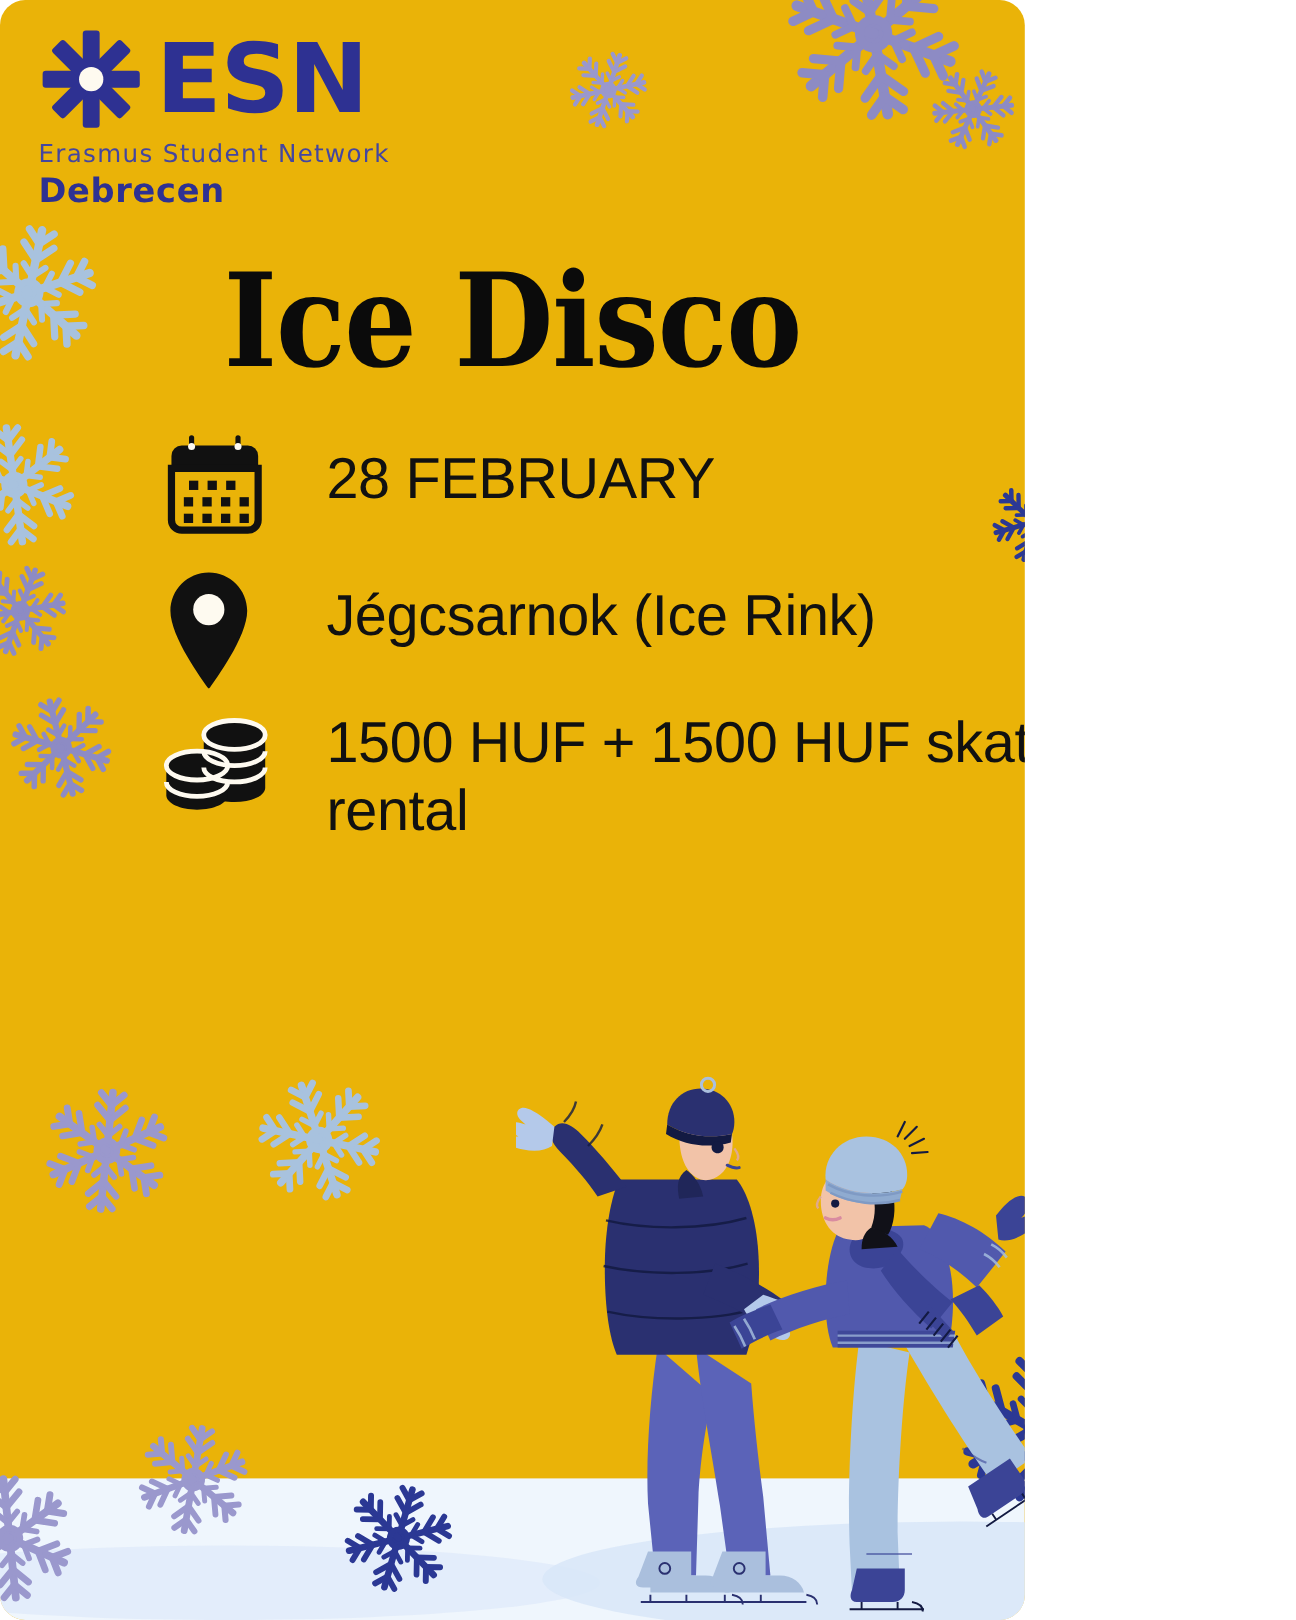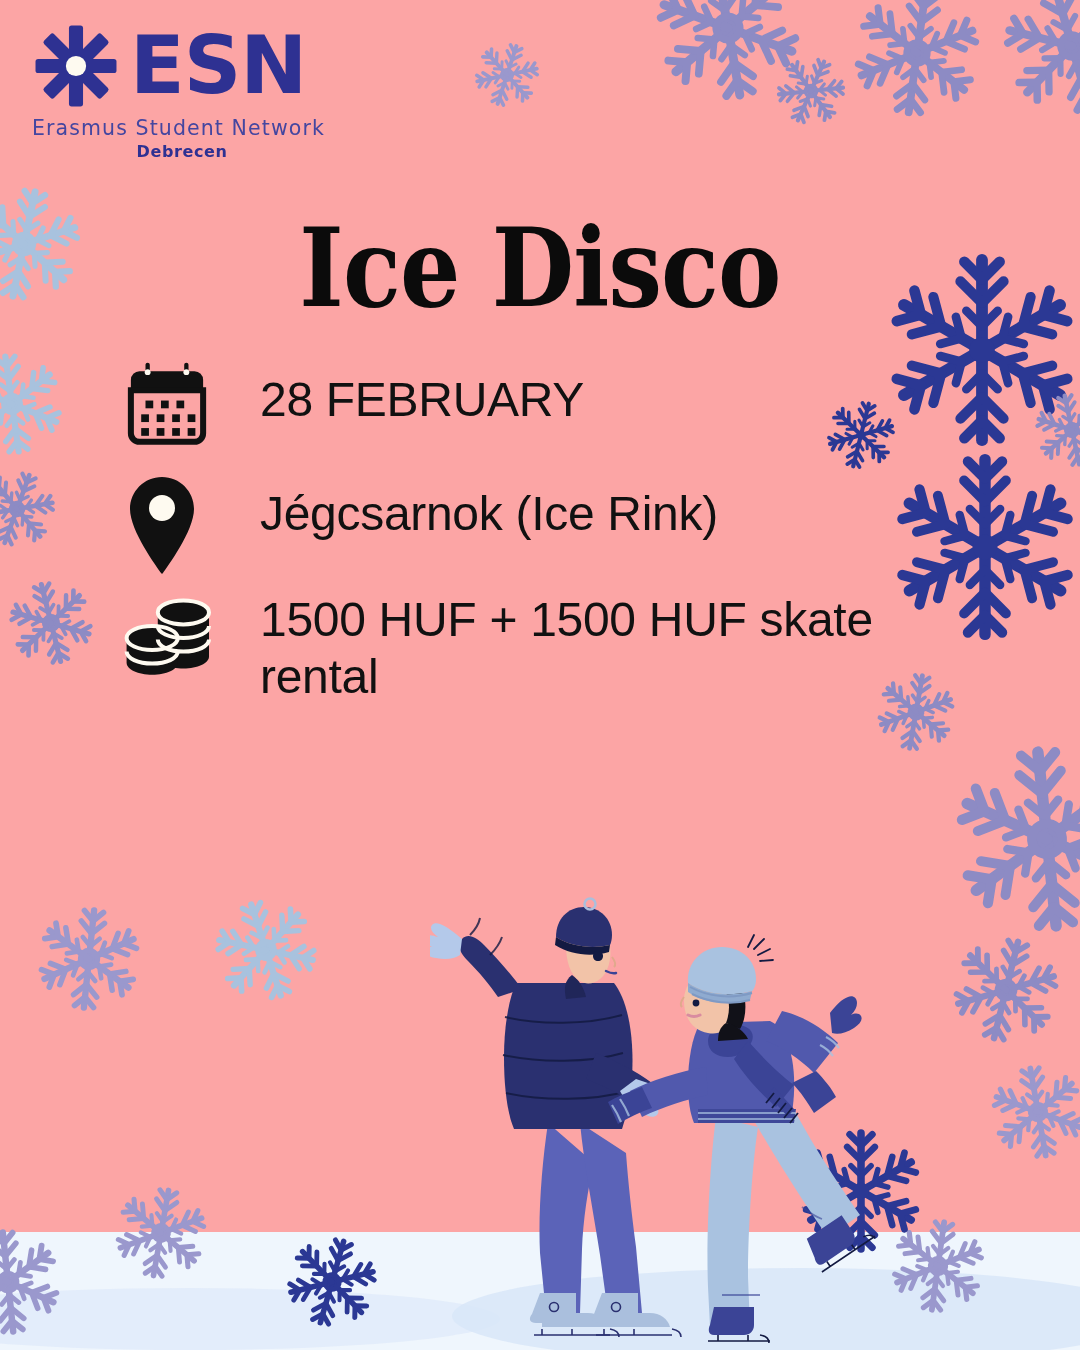--- a/index.html
+++ b/index.html
@@ -2,25 +2,26 @@
 <html><head>
 <meta charset="utf-8">
 <style>
   html, body {
     margin: 0;
     padding: 0;
     background: #ffffff;
   }
   #poster {
     position: relative;
-    width: 1080px;
+    width: 854px;
     height: 1350px;
     overflow: hidden;
-    background: #fca5a5;
+    background: #eab308;
     font-family: "Liberation Sans", sans-serif;
+    border-radius: 21px;
   }
 
   
   #snow-layer {
     position: absolute;
     inset: 0;
     pointer-events: none;
   }
   .flake {
     position: absolute;
@@ -84,24 +85,24 @@
     font-size: 20.5px;
     letter-spacing: 1.1px;
     color: #4446a0;
     text-align: left;
     margin-top: 6px;
     white-space: nowrap;
   }
   #esn-city {
     font-family: "DejaVu Sans", sans-serif;
     font-weight: bold;
-    font-size: 16px;
+    font-size: 28px;
     letter-spacing: .6px;
     color: #2e3192;
-    text-align: center;
+    text-align: left;
     margin-top: 2px;
   }
 
   
   #poster-title {
     position: absolute;
     left: 0;
     right: 0;
     top: 214px;
     text-align: center;
@@ -110,21 +111,21 @@
     font-size: 108px;
     line-height: 1;
     letter-spacing: -1px;
     color: #0b0b0b;
     transform: scaleX(.88);
   }
 
   
   #info-list {
     position: absolute;
-    left: 124px;
+    left: 136px;
     top: 358px;
     width: 830px;
   }
   .info-row {
     display: flex;
     align-items: flex-start;
     margin-bottom: 22px;
   }
   .info-icon {
     flex: 0 0 auto;

